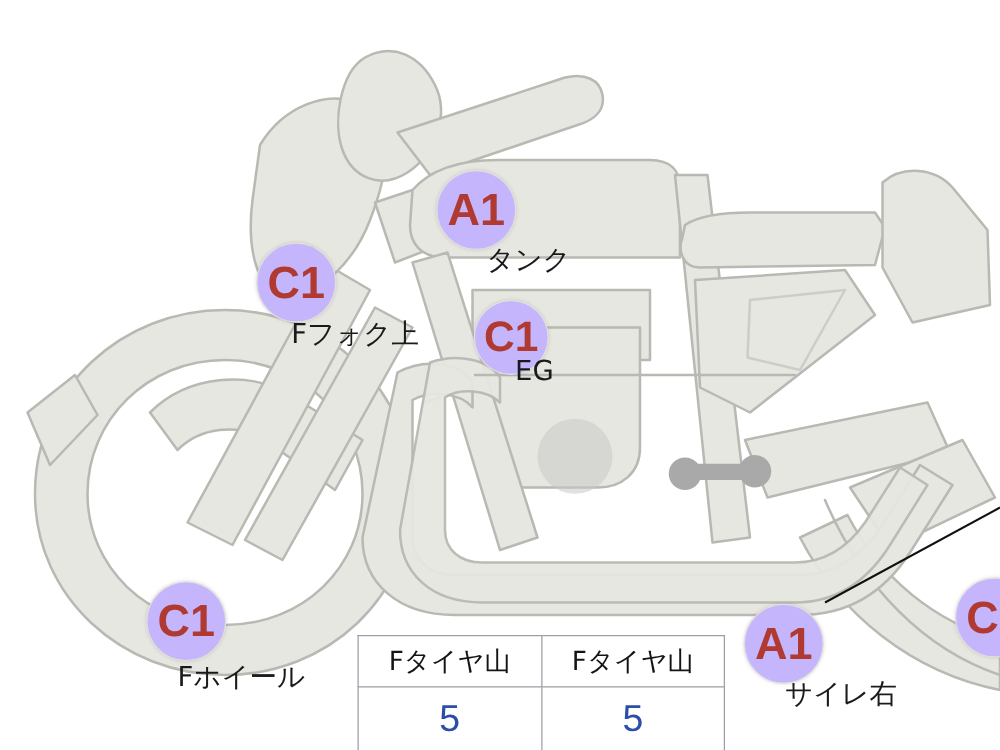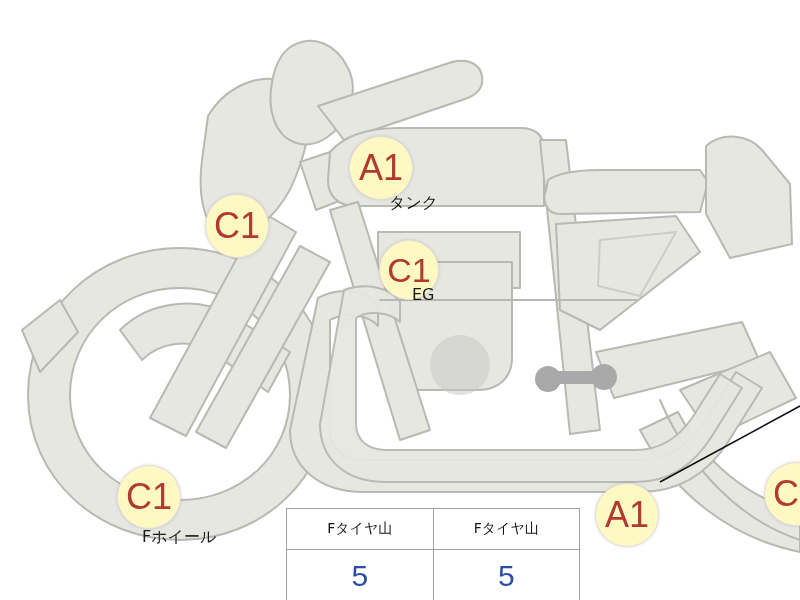--- a/index.html
+++ b/index.html
@@ -10,58 +10,58 @@
     overflow:hidden;
     position:relative;
   }
   #stage{position:absolute;left:0;top:0;width:800px;height:600px;}
   svg.diagram{position:absolute;left:0;top:0;width:800px;height:600px;}
 
   
   .marker{
     position:absolute;
     border-radius:50%;
-    background:#fef9c3;
+    background:#c4b5fd;
     border:1px solid #e3dede;
     box-shadow:0 0 3px rgba(120,110,110,.28);
     display:flex;align-items:center;justify-content:center;
     color:#b03a32;
-    font-weight:400;
+    font-weight:700;
     letter-spacing:0px;
     font-family:"Liberation Sans","DejaVu Sans",sans-serif;
     user-select:none;
   }
   .marker.sz-lg{width:62px;height:62px;font-size:36px;}
   .marker.sz-md{width:58px;height:58px;font-size:34px;}
 
   .partlabel{
     position:absolute;
     color:#1a1a1a;
-    font-size:16px;
+    font-size:22px;
     font-family:"DejaVu Sans","Liberation Sans",sans-serif;
     white-space:nowrap;
     user-select:none;
   }
 
   
   .tire-table{
     position:absolute;
     border-collapse:collapse;
     background:#ffffff;
     table-layout:fixed;
   }
   .tire-table th,.tire-table td{
     border:1px solid #9aa0a6;
     text-align:center;
     padding:0;
     font-weight:normal;
   }
   .tire-table th{
     height:40px;
-    font-size:14px;
+    font-size:21px;
     color:#141414;
     font-family:"DejaVu Sans","Liberation Sans",sans-serif;
   }
   .tire-table td{
     height:52px;
     font-size:30px;
     color:#2b4fa8;
     font-family:"Liberation Sans","DejaVu Sans",sans-serif;
   }
 </style>
@@ -159,34 +159,36 @@
   </svg>
 
   <div class="marker sz-lg" style="left:349px;top:136px;">
       <span>A1</span>
     </div>
   <div class="partlabel" style="left:389px;top:193px;">タンク</div>
 
   <div class="marker sz-lg" style="left:205px;top:194px;">
       <span>C1</span>
     </div>
+  <div class="partlabel" style="left:233px;top:252px;">Fフォク上</div>
 
   <div class="marker sz-md" style="left:379px;top:240px;">
       <span>C1</span>
     </div>
   <div class="partlabel" style="left:412px;top:285px;">EG</div>
 
   <div class="marker sz-lg" style="left:117px;top:465px;">
       <span>C1</span>
     </div>
   <div class="partlabel" style="left:142px;top:527px;">Fホイール</div>
 
   <div class="marker sz-lg" style="left:595px;top:483px;">
       <span>A1</span>
     </div>
+  <div class="partlabel" style="left:628px;top:540px;">サイレ右</div>
 
   <div class="marker sz-lg" style="left:764px;top:462px;">
       <span>C1</span>
     </div>
 
   <table class="tire-table" style="left:286px;top:508px;width:294px;">
     <thead>
       <tr>
         <th>Fタイヤ山</th>
         <th>Fタイヤ山</th>

